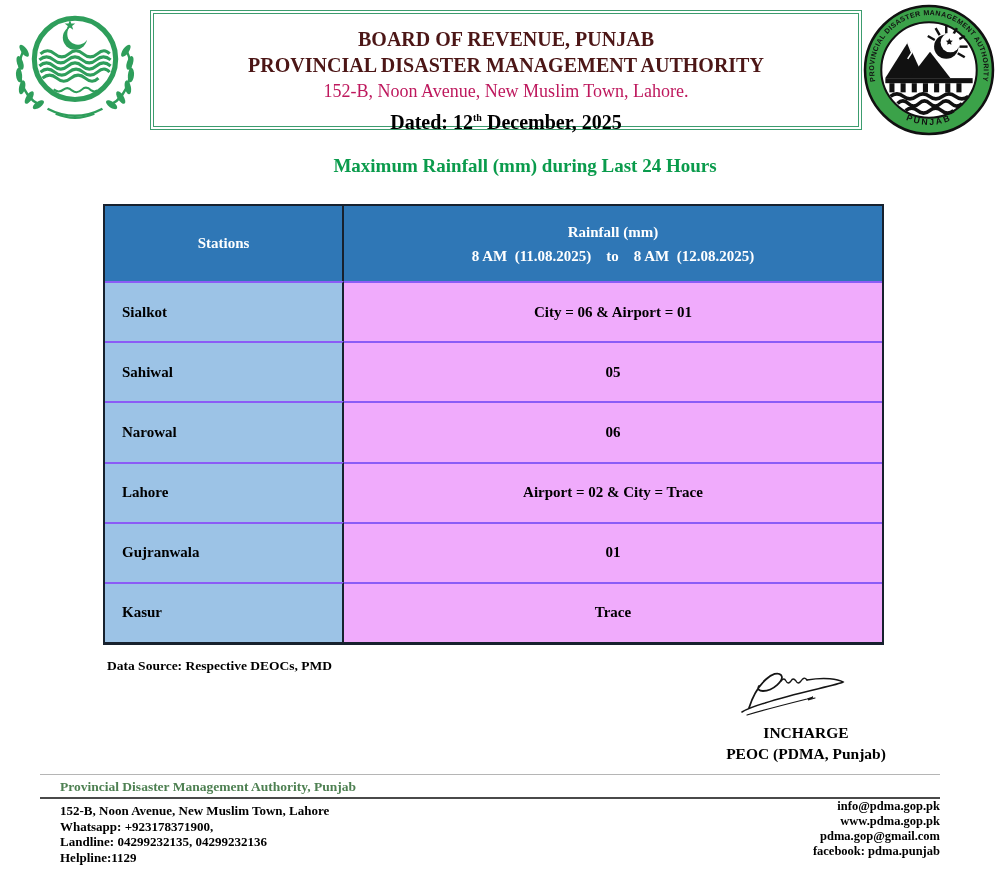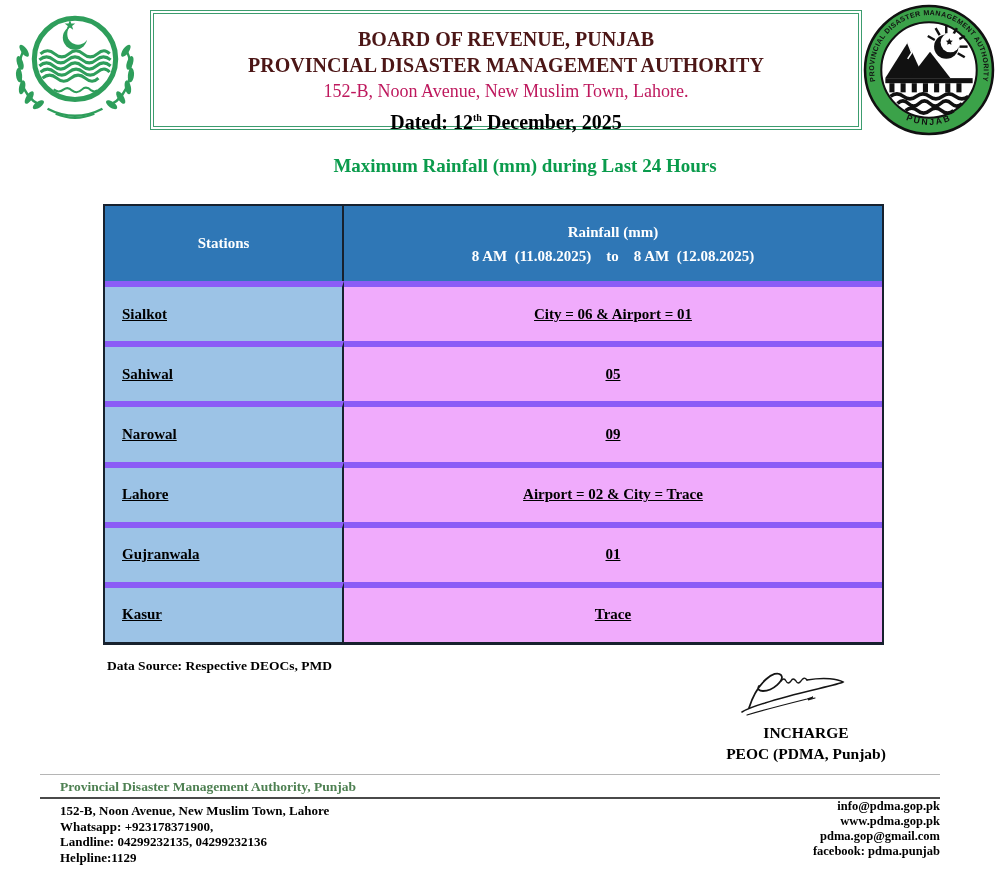--- a/index.html
+++ b/index.html
@@ -29,21 +29,21 @@
     position:absolute; left:103px; top:204px; width:781px; height:441px;
     border:2px solid #17212E; border-bottom-width:3px;
     display:grid; grid-template-columns:239px 1fr;
     grid-template-rows:75px repeat(6, 1fr);
   }
   .cell { display:flex; align-items:center; font-weight:bold; font-size:15px; color:#000; }
   .cell.c1 { background:#9CC3E6; border-right:2px solid #17212E; padding-left:17px; }
   .cell.c2 { background:#f0abfc; justify-content:center; text-align:center; }
   .cell.hdr { background:#2F77B6; color:#ffffff; }
   .cell.hdr.c1 { justify-content:center; padding-left:0; }
-  .cell.bt { border-top:6px solid #8b5cf6;text-decoration:underline; }
+  .cell.bt { border-top:2px solid #8b5cf6; }
   .hdr-stack { line-height:24px; }
   
   .data-source { position:absolute; left:107px; top:658px; font-size:13.5px; font-weight:bold; color:#000; }
   .signature { position:absolute; left:735px; top:666px; width:120px; height:55px; }
   .sig-text { position:absolute; left:700px; top:722px; width:212px; text-align:center;
               font-size:15.5px; font-weight:bold; color:#000; line-height:21px; }
   
   .foot-line-light { position:absolute; left:40px; top:774px; width:900px; height:1px; background:#b5b5b5; }
   .foot-org { position:absolute; left:60px; top:779px; font-size:13.5px; font-weight:bold; color:#4E8052; }
   .foot-line-dark { position:absolute; left:40px; top:797px; width:900px; height:2px; background:#4a4a4a; }
@@ -162,21 +162,21 @@
       </div>
     </div>
 
     <div class="cell c1 bt">Sialkot</div>
     <div class="cell c2 bt">City = 06 &amp; Airport = 01</div>
 
     <div class="cell c1 bt">Sahiwal</div>
     <div class="cell c2 bt">05</div>
 
     <div class="cell c1 bt">Narowal</div>
-    <div class="cell c2 bt">09</div>
+    <div class="cell c2 bt">06</div>
 
     <div class="cell c1 bt">Lahore</div>
     <div class="cell c2 bt">Airport = 02 &amp; City = Trace</div>
 
     <div class="cell c1 bt">Gujranwala</div>
     <div class="cell c2 bt">01</div>
 
     <div class="cell c1 bt">Kasur</div>
     <div class="cell c2 bt">Trace</div>
   </div>

